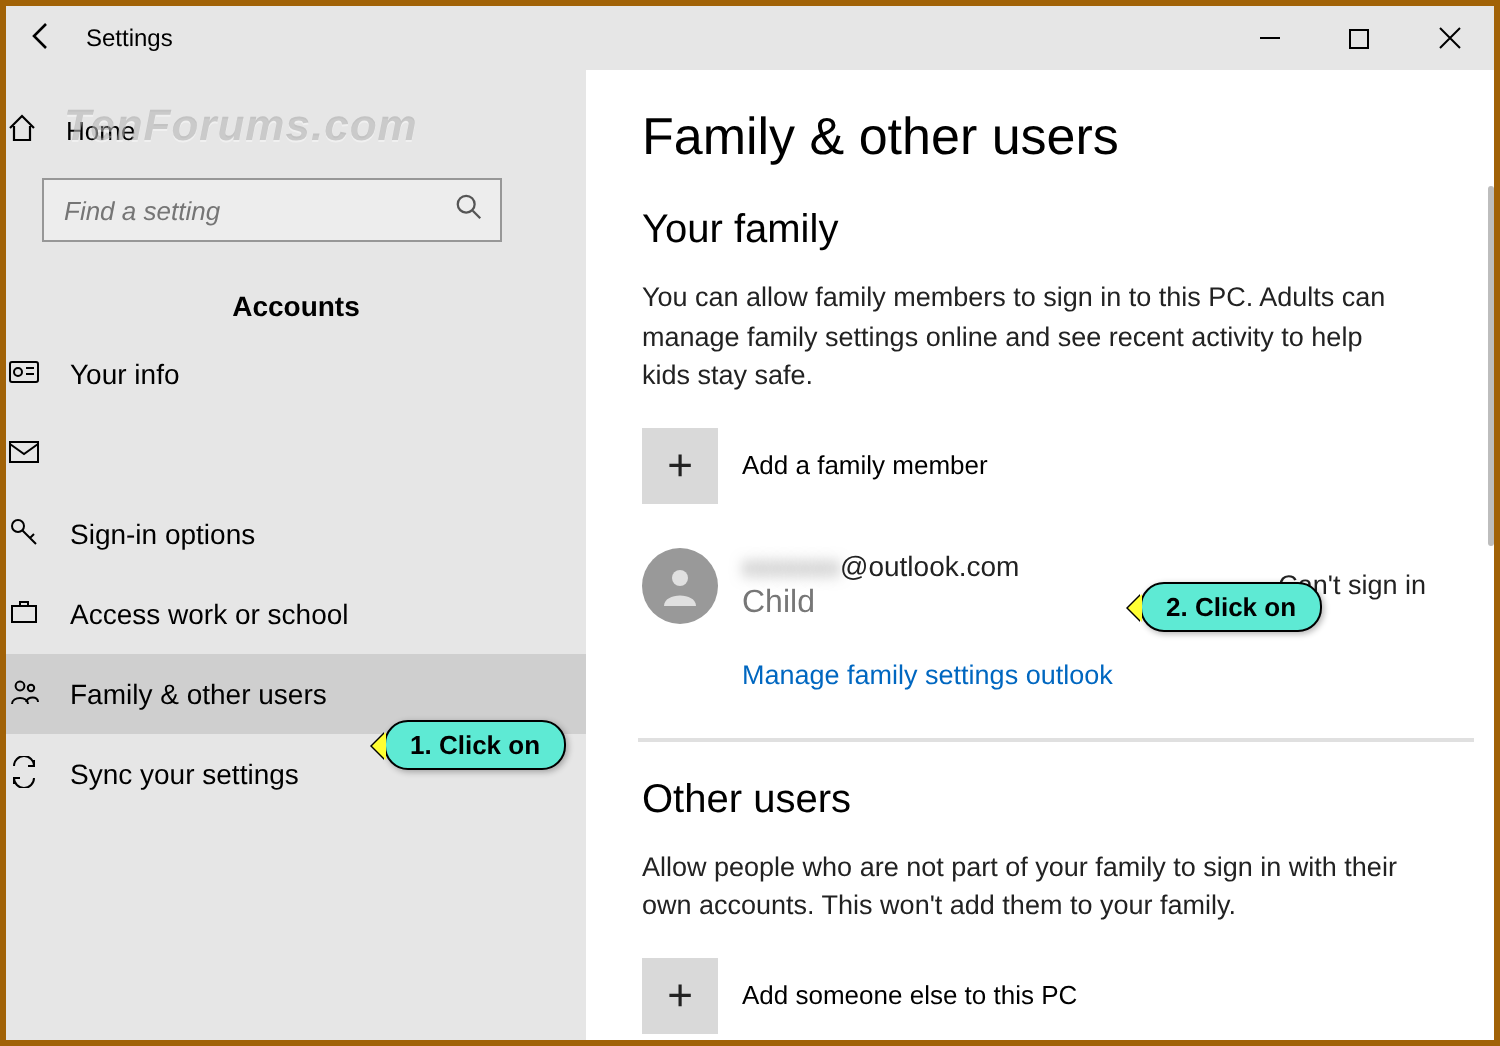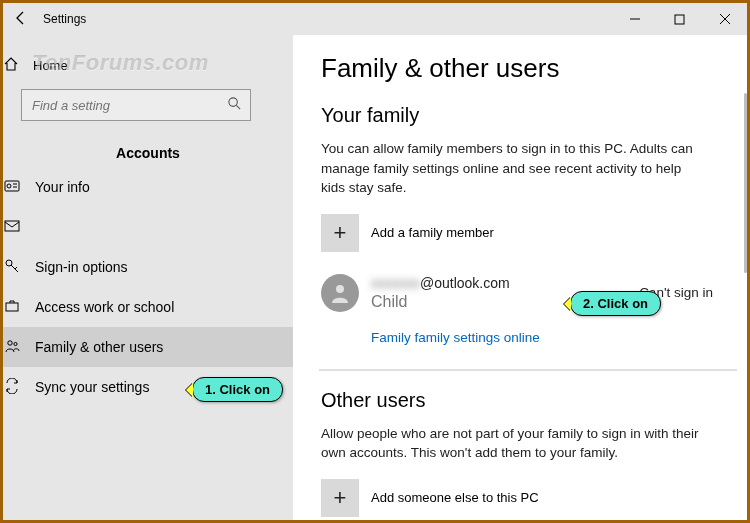--- a/index.html
+++ b/index.html
@@ -214,35 +214,35 @@
               <path d="M4 22 C4 15 20 15 20 22 Z"></path>
             </svg>
         </div>
         <div class="member-info">
           <div class="member-email"><span class="blur">xxxxxxx</span><span>@outlook.com</span></div>
           <div class="member-role">Child</div>
         </div>
         <div class="member-status">Can't sign in</div>
       </div>
 
-      <span class="link">Family family settings online</span>
+      <span class="link">Manage family settings outlook</span>
 
       <hr class="sep">
 
       <h2>Other users</h2>
       <div class="desc">Allow people who are not part of your family to sign in with their own accounts. This won't add them to your family.</div>
 
       <div class="add-row" style="margin-bottom:0;">
         <div class="plus-box">+</div>
         <span>Add someone else to this PC</span>
       </div>
 
       <div class="scroll-track">
         <div class="scroll-thumb"></div>
       </div>
     </div>
   </div>
 </div>
 
 <div class="watermark">TenForums.com</div>
 
-<div class="callout" style="left:192px; top:377px;">1. Click on</div>
+<div class="callout" style="left:192px; top:360px;">1. Click on</div>
 <div class="callout" style="left:570px; top:291px;">2. Click on</div>
 
 </body></html>

